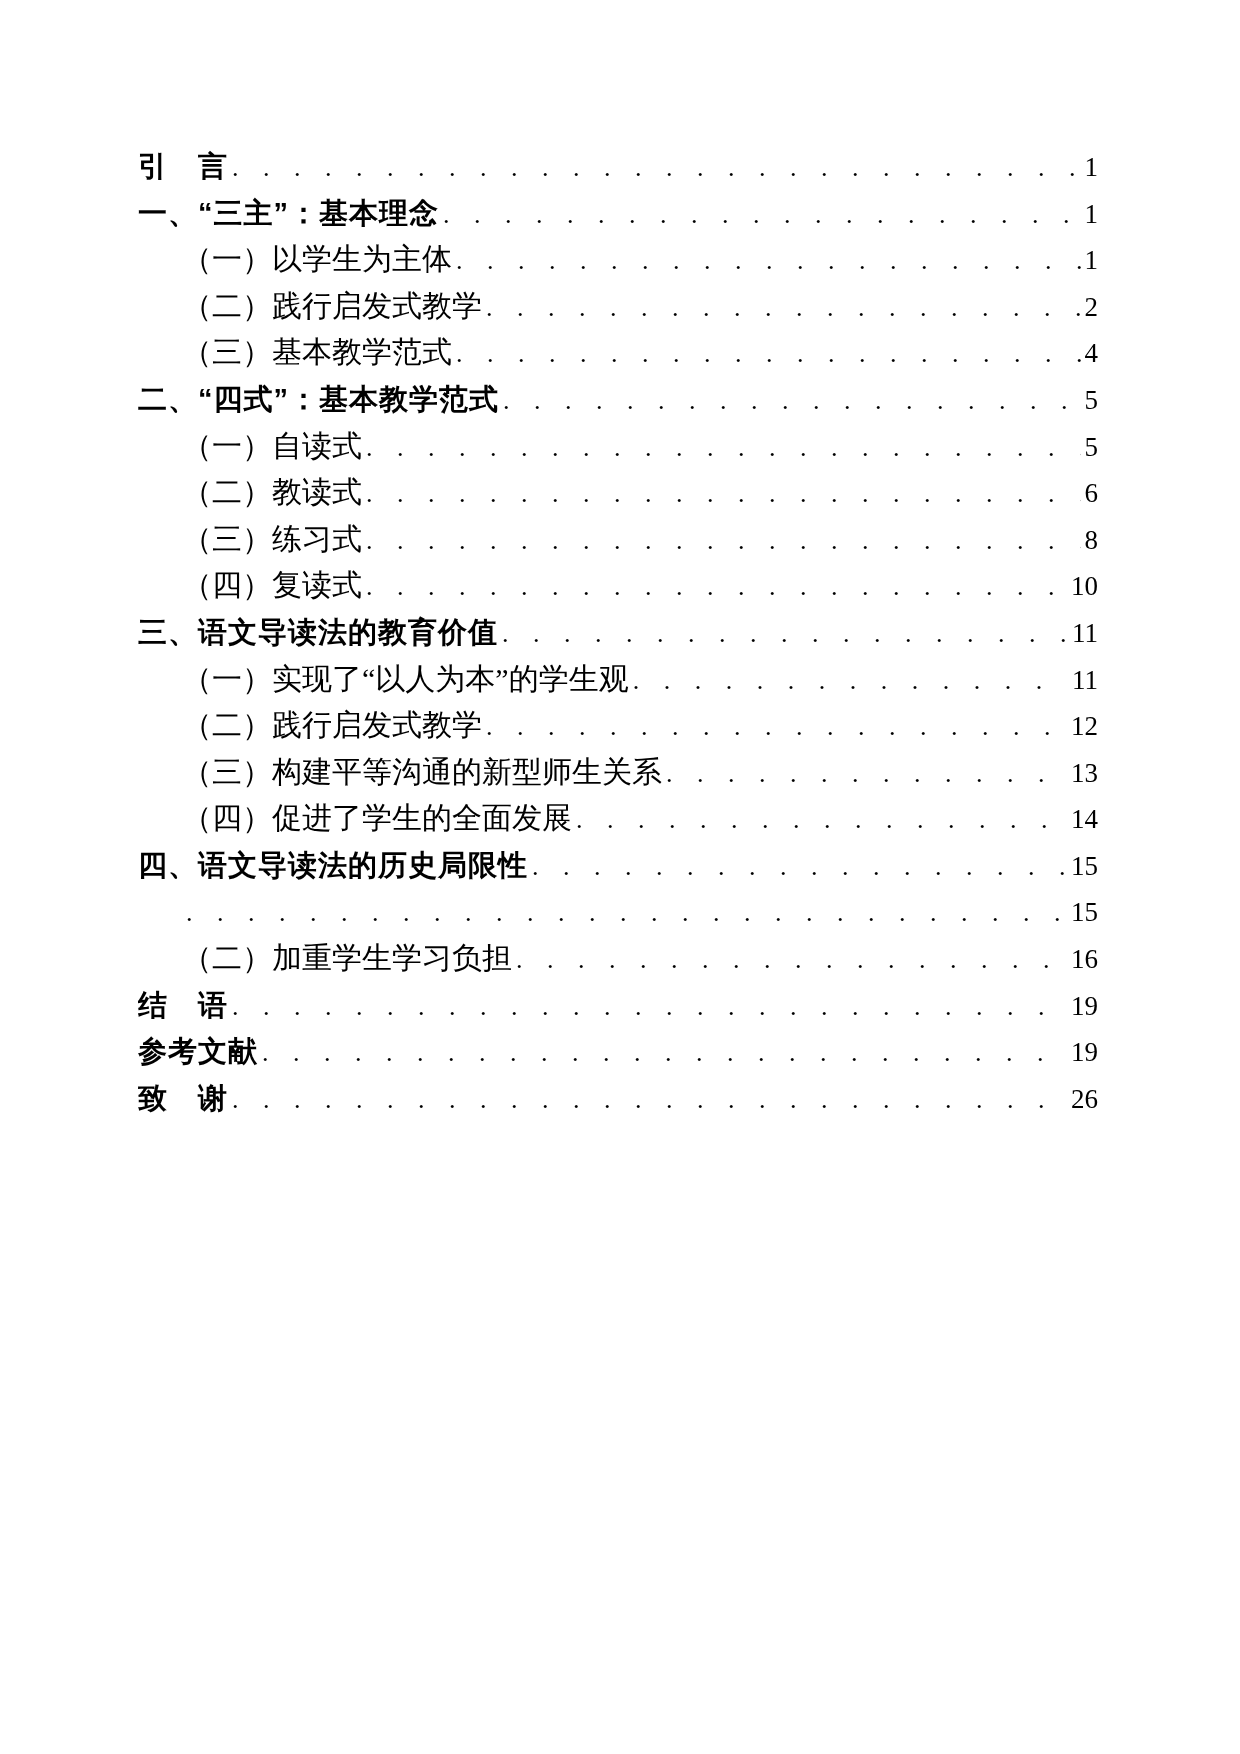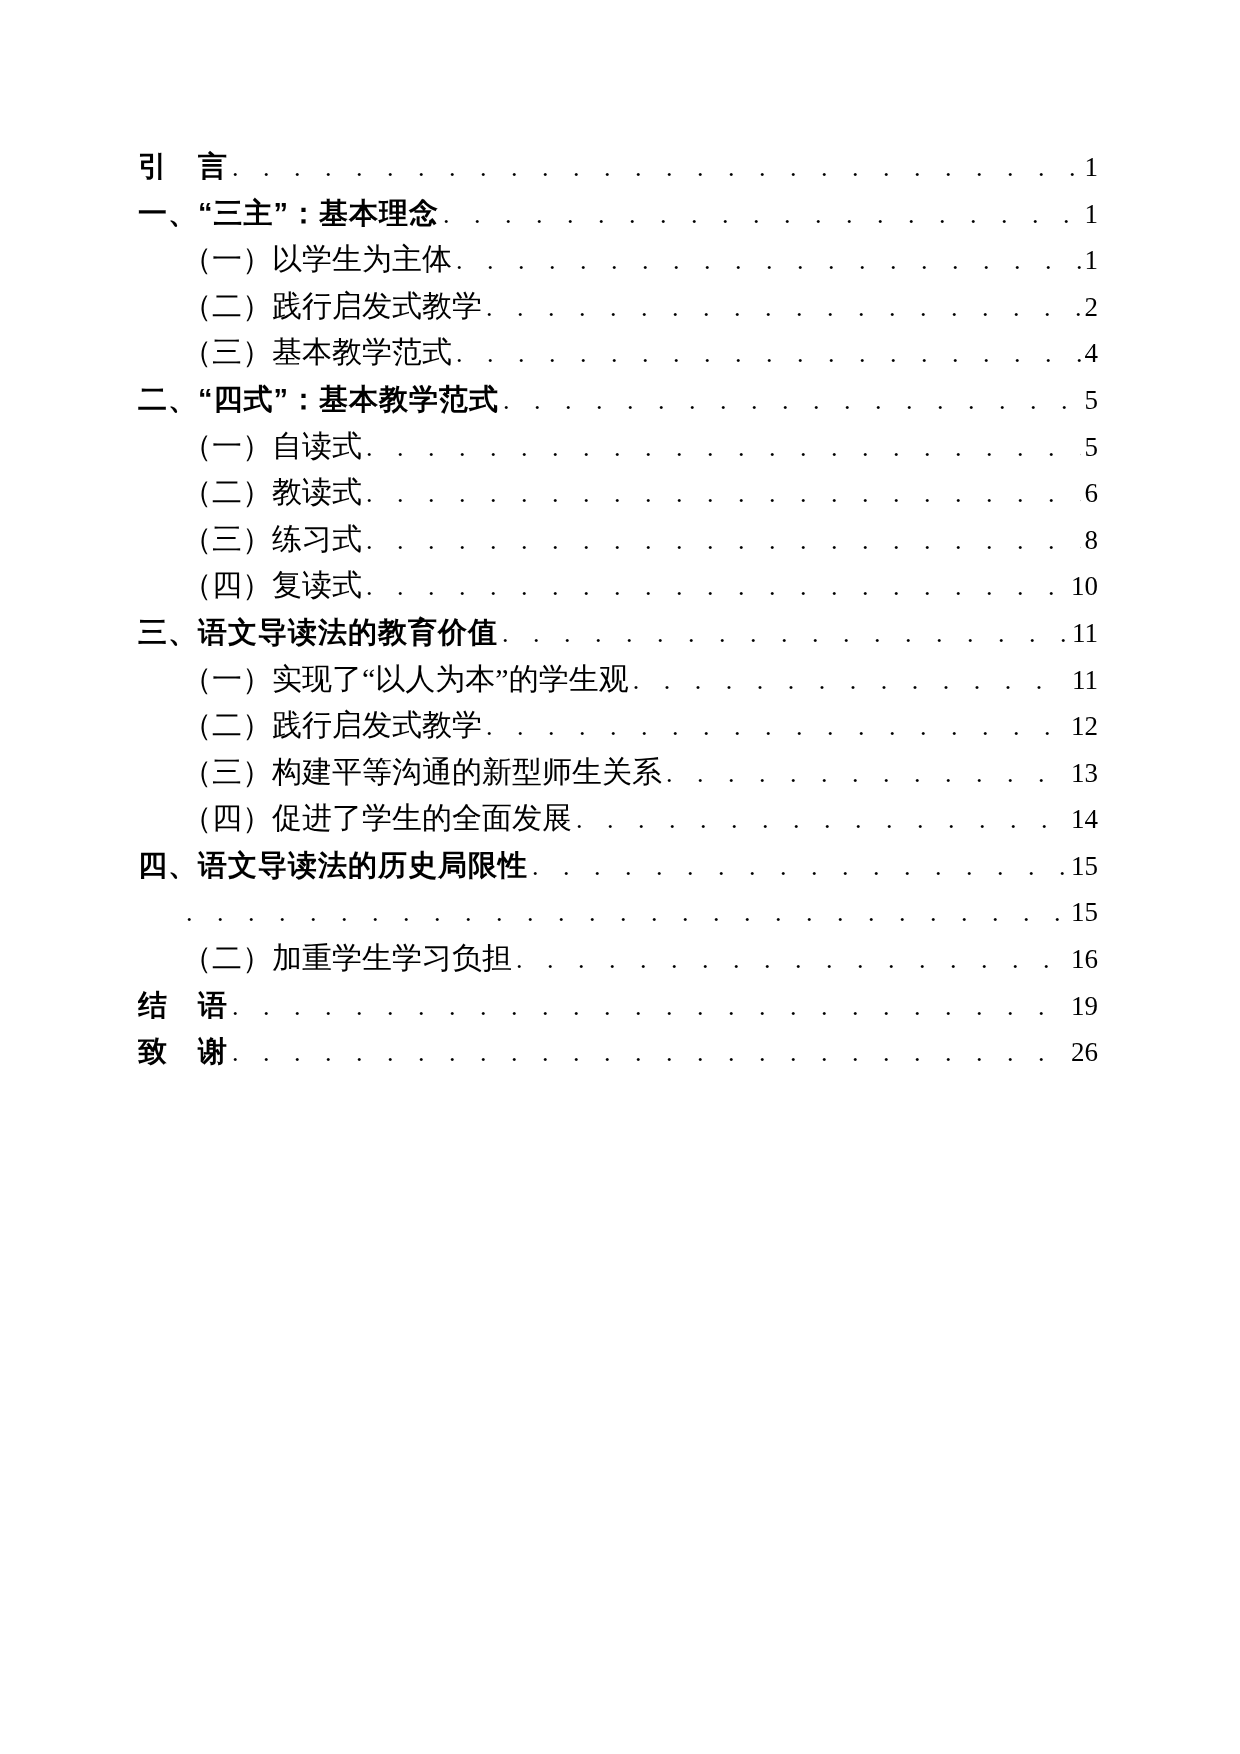--- a/index.html
+++ b/index.html
@@ -202,20 +202,25 @@
       <span class="pagenum">16</span>
     </div>
 
 
     <div class="toc-row lvl1">
       <span class="label">结　语</span>
       <span class="dots"></span>
       <span class="pagenum">19</span>
     </div>
 
+    <div class="toc-row lvl1">
+      <span class="label">参考文献</span>
+      <span class="dots"></span>
+      <span class="pagenum">19</span>
+    </div>
 
 
     <div class="toc-row lvl1">
       <span class="label">致　谢</span>
       <span class="dots"></span>
       <span class="pagenum">26</span>
     </div>
 
   </div>
 

